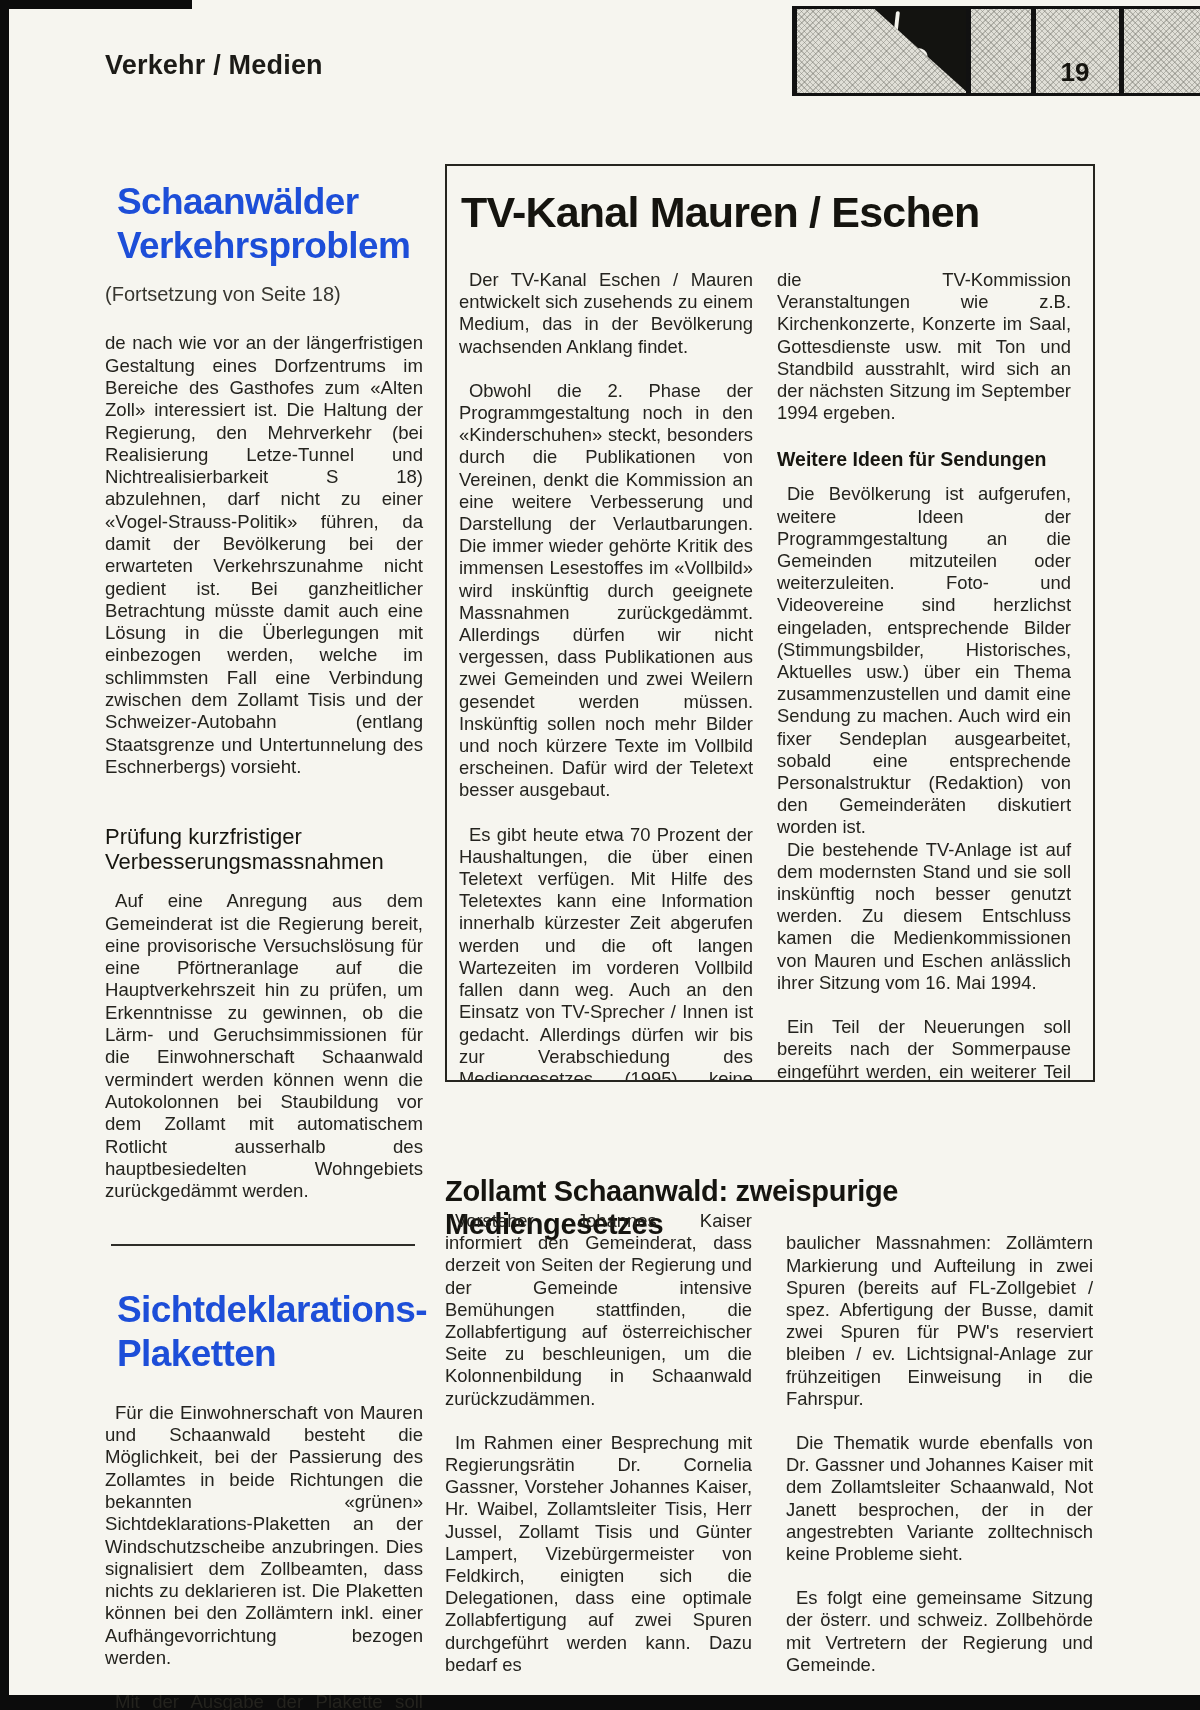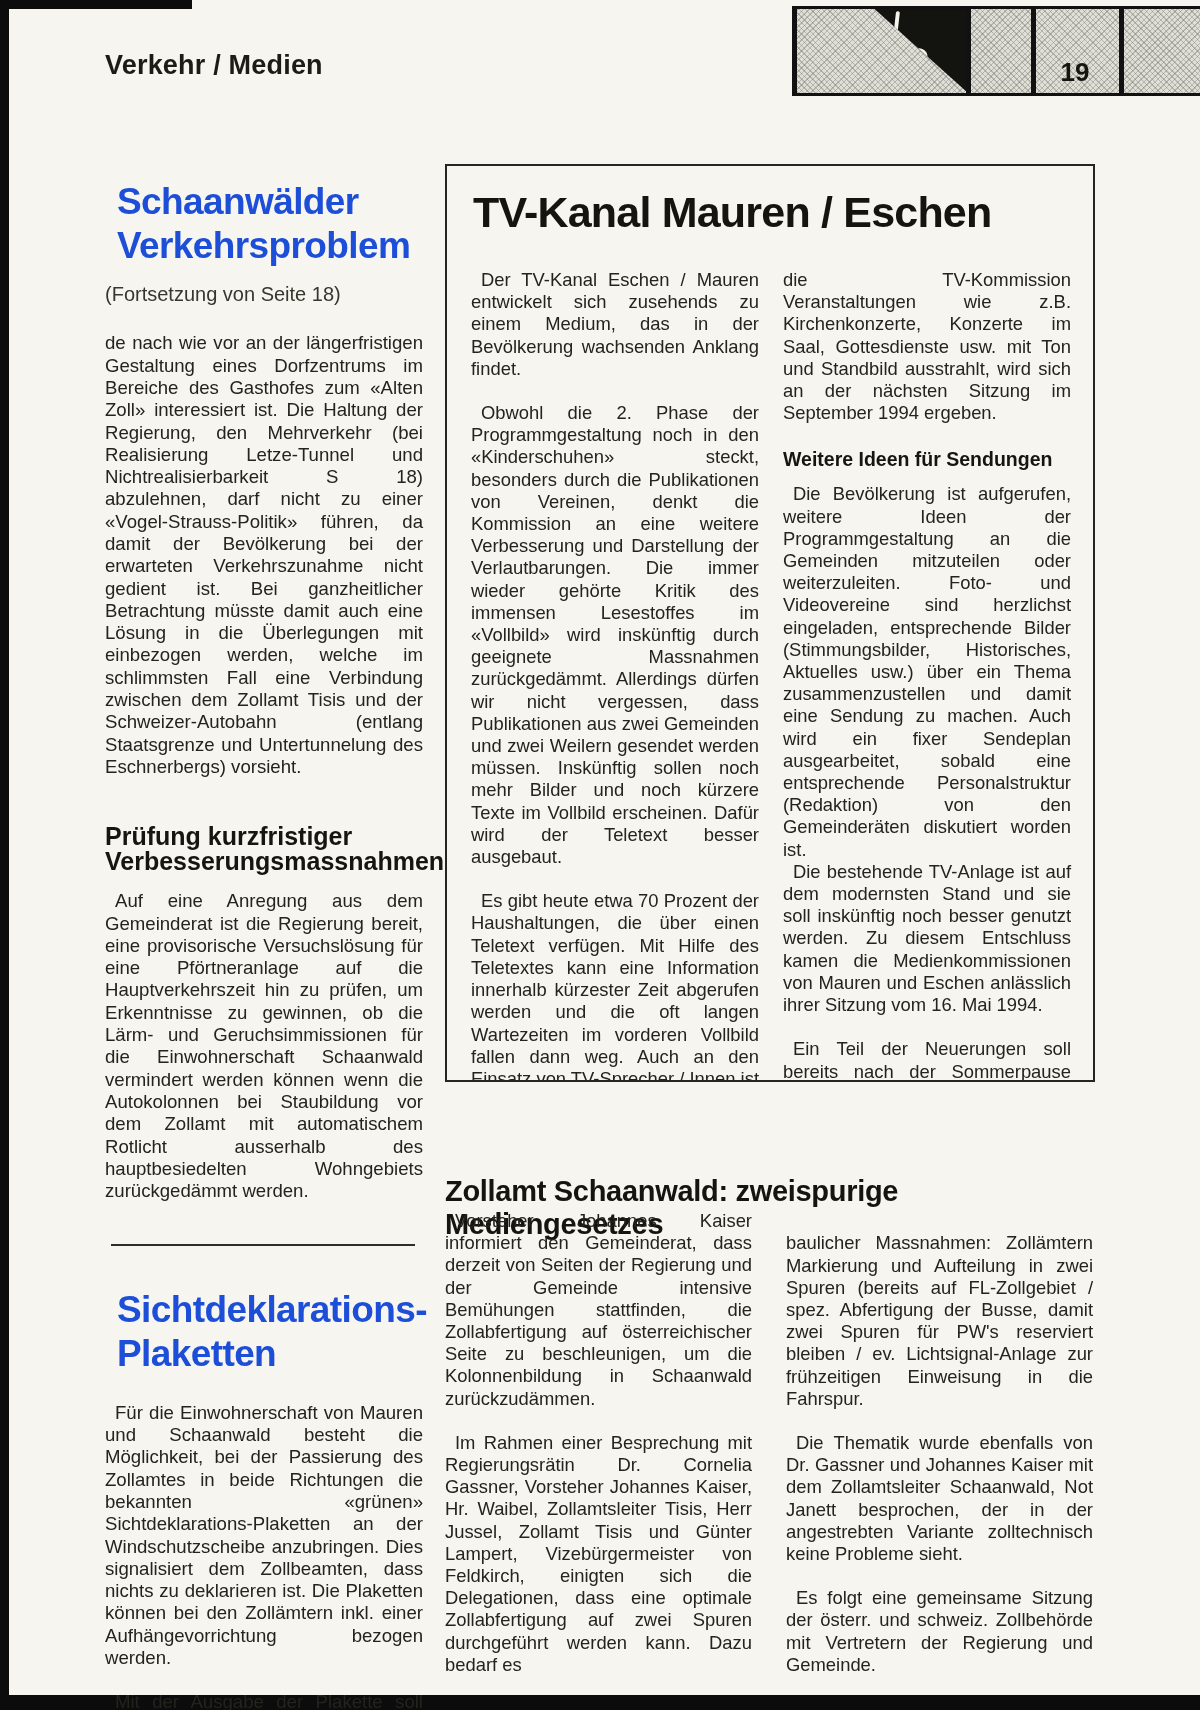--- a/index.html
+++ b/index.html
@@ -33,31 +33,31 @@
     clip-path:polygon(18% 0, 100% 0, 100% 100%);
   }
   .scissors{position:absolute;left:14px;top:4px;transform:rotate(-28deg);}
   .page-num{position:absolute;left:252px;top:48px;width:62px;text-align:center;font-size:26px;font-weight:bold;color:#15140f;}
   
   .article-title{font-size:37px;line-height:1.18;font-weight:bold;color:#1d4ed8;letter-spacing:-.6px;margin:12px;}
   .body-p{font-size:18.6px;line-height:22.3px;text-align:justify;margin:22px 0 0 0;text-indent:10px;}
   .body-p.noindent{text-indent:0;}
   .body-p.first{margin-top:0;}
   .body-p.cont{margin-top:0;}
-  .subhead{font-size:25px;line-height:25px;font-weight:bold;color:#16150f;margin:46px 0 0 0;}
+  .subhead{font-size:22px;line-height:25px;font-weight:normal;color:#16150f;margin:46px 0 0 0;}
   .continuation{font-size:20px;color:#37362f;margin:16px 0 0 0;}
   
   .col-left{position:absolute;left:105px;top:168px;width:318px;}
   .article-divider{height:2px;background:#2e2d28;width:304px;margin:42px 0 0 6px;border:0;}
   .title-2{margin-top:42px;}
   .lead-gap{margin-top:26px;}
   
   .tv-box{
     position:absolute;left:445px;top:164px;width:650px;height:918px;box-sizing:border-box;
-    border:2px solid #26251f;padding:16px 22px 0 24px;overflow:hidden;background:transparent;
+    border:2px solid #26251f;padding:16px 22px 0 12px;overflow:hidden;background:transparent;
   }
   .box-title{font-size:43px;font-weight:bold;color:#15140f;letter-spacing:-.8px;margin:6px 0 0 2px;}
   .box-cols{display:flex;gap:24px;margin-top:32px;}
   .box-col{flex:1;min-width:0;}
   .box-col .body-p{font-size:18.4px;line-height:22.2px;}
   .box-subhead{font-size:19.5px;font-weight:bold;color:#16150f;margin:24px 0 0 0;}
   .box-col .after-subhead{margin-top:12px;}
   
   .zollamt-head{position:absolute;left:445px;top:1156px;width:655px;font-size:29px;font-weight:bold;color:#15140f;letter-spacing:-.3px;}
   .zollamt-cols{position:absolute;left:445px;top:1210px;width:648px;display:flex;gap:34px;align-items:flex-end;}

